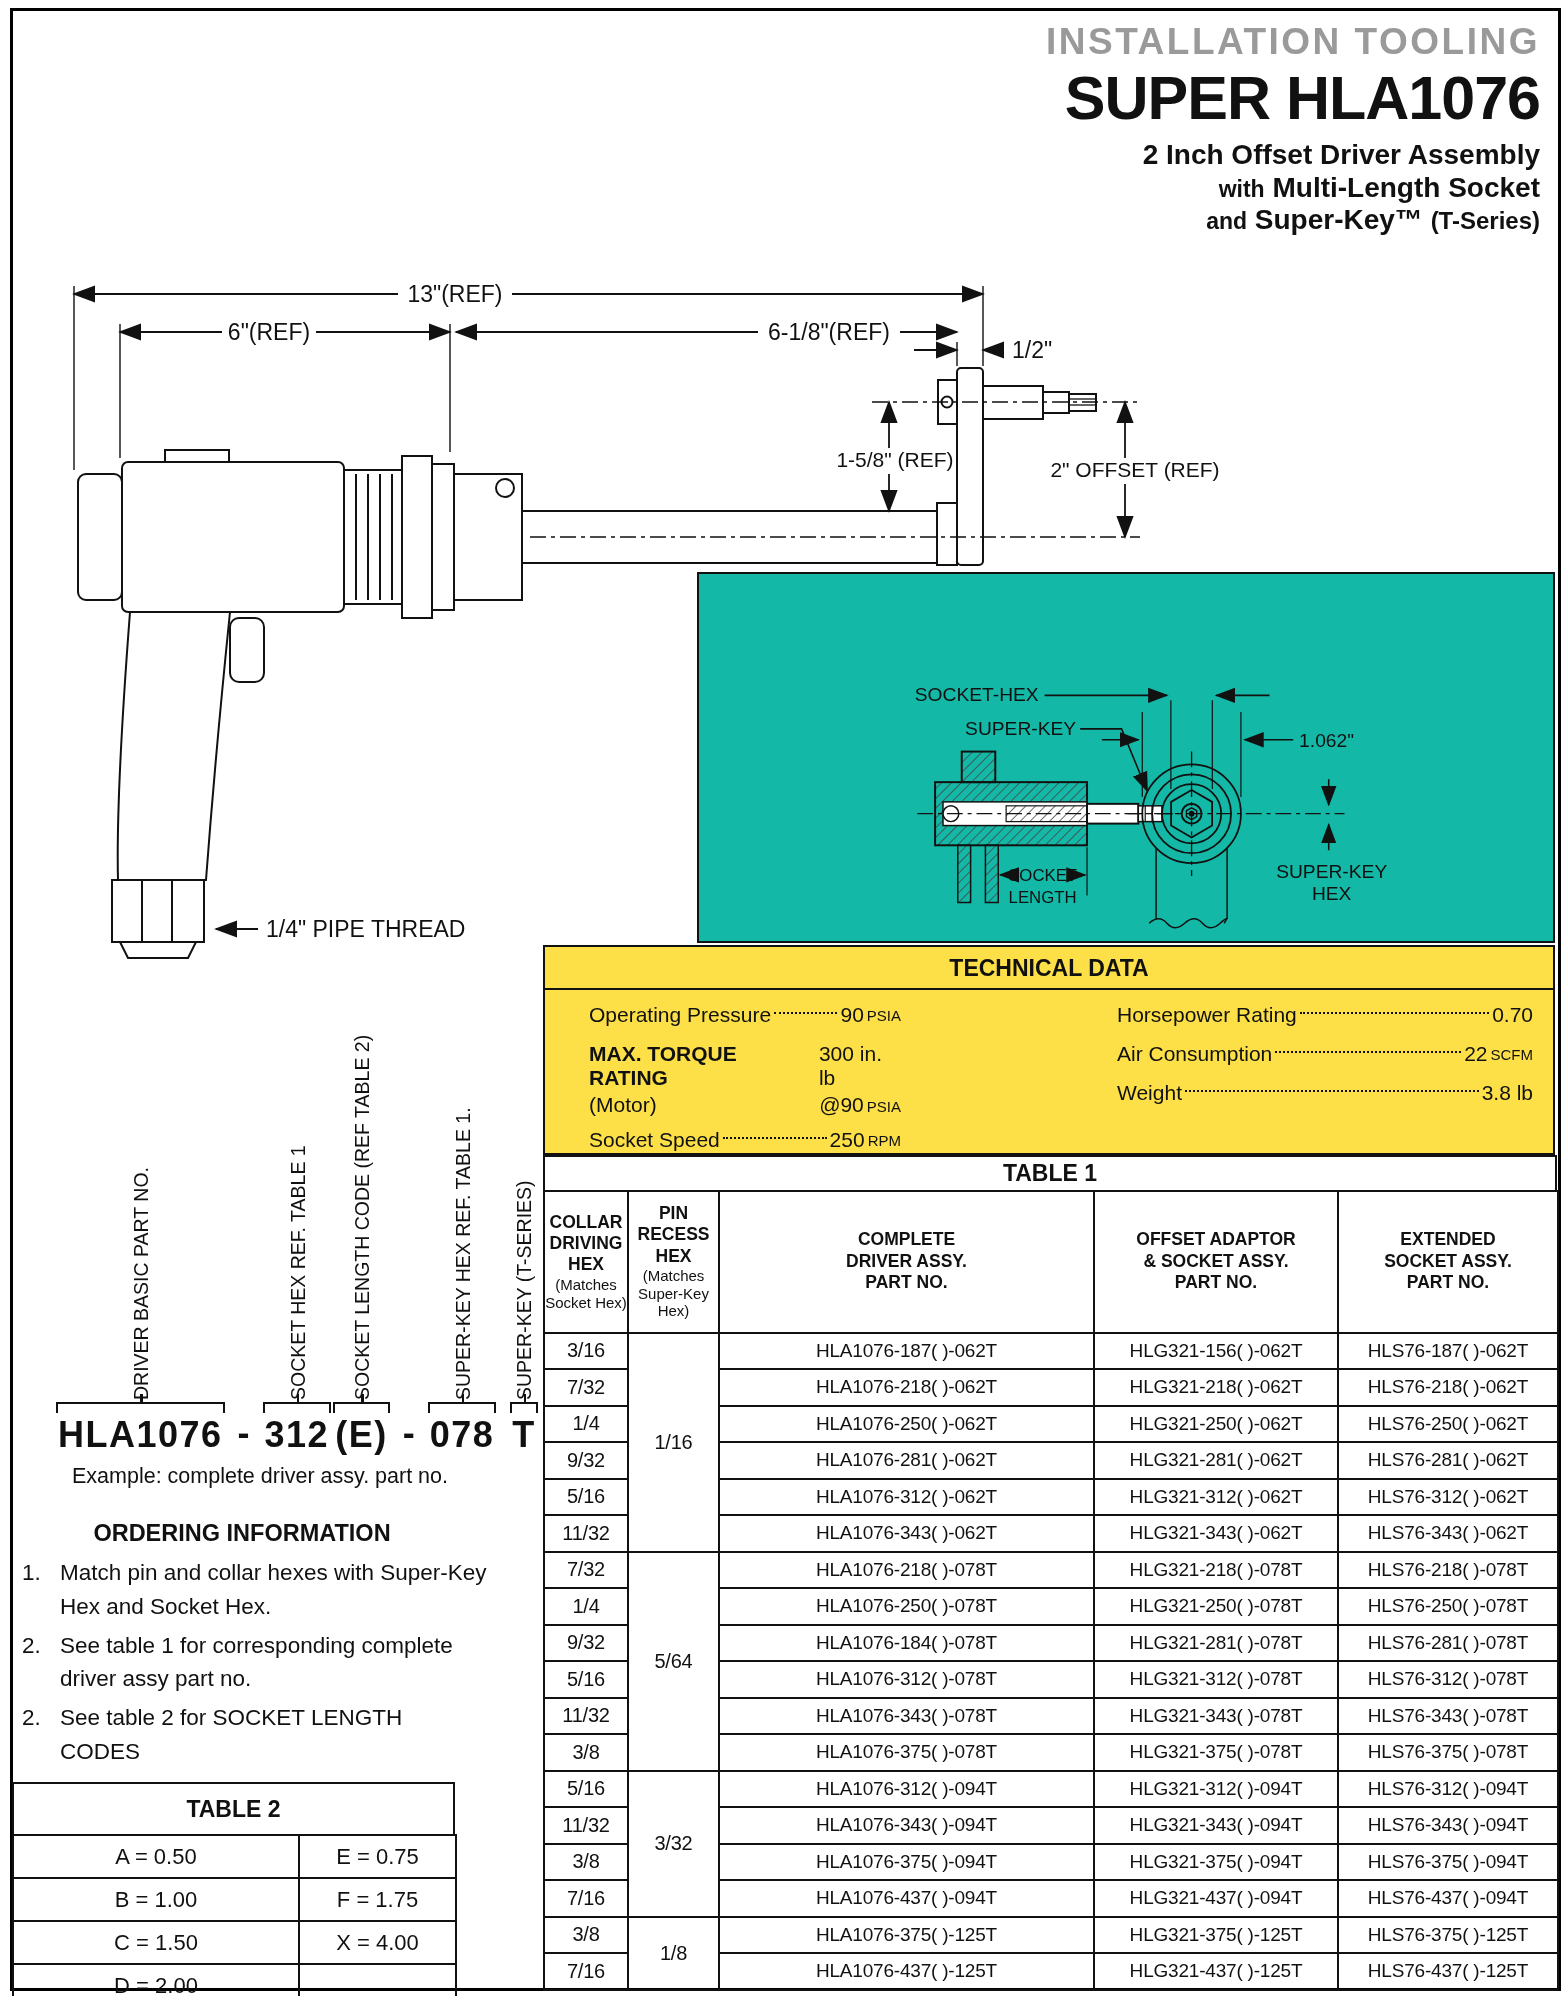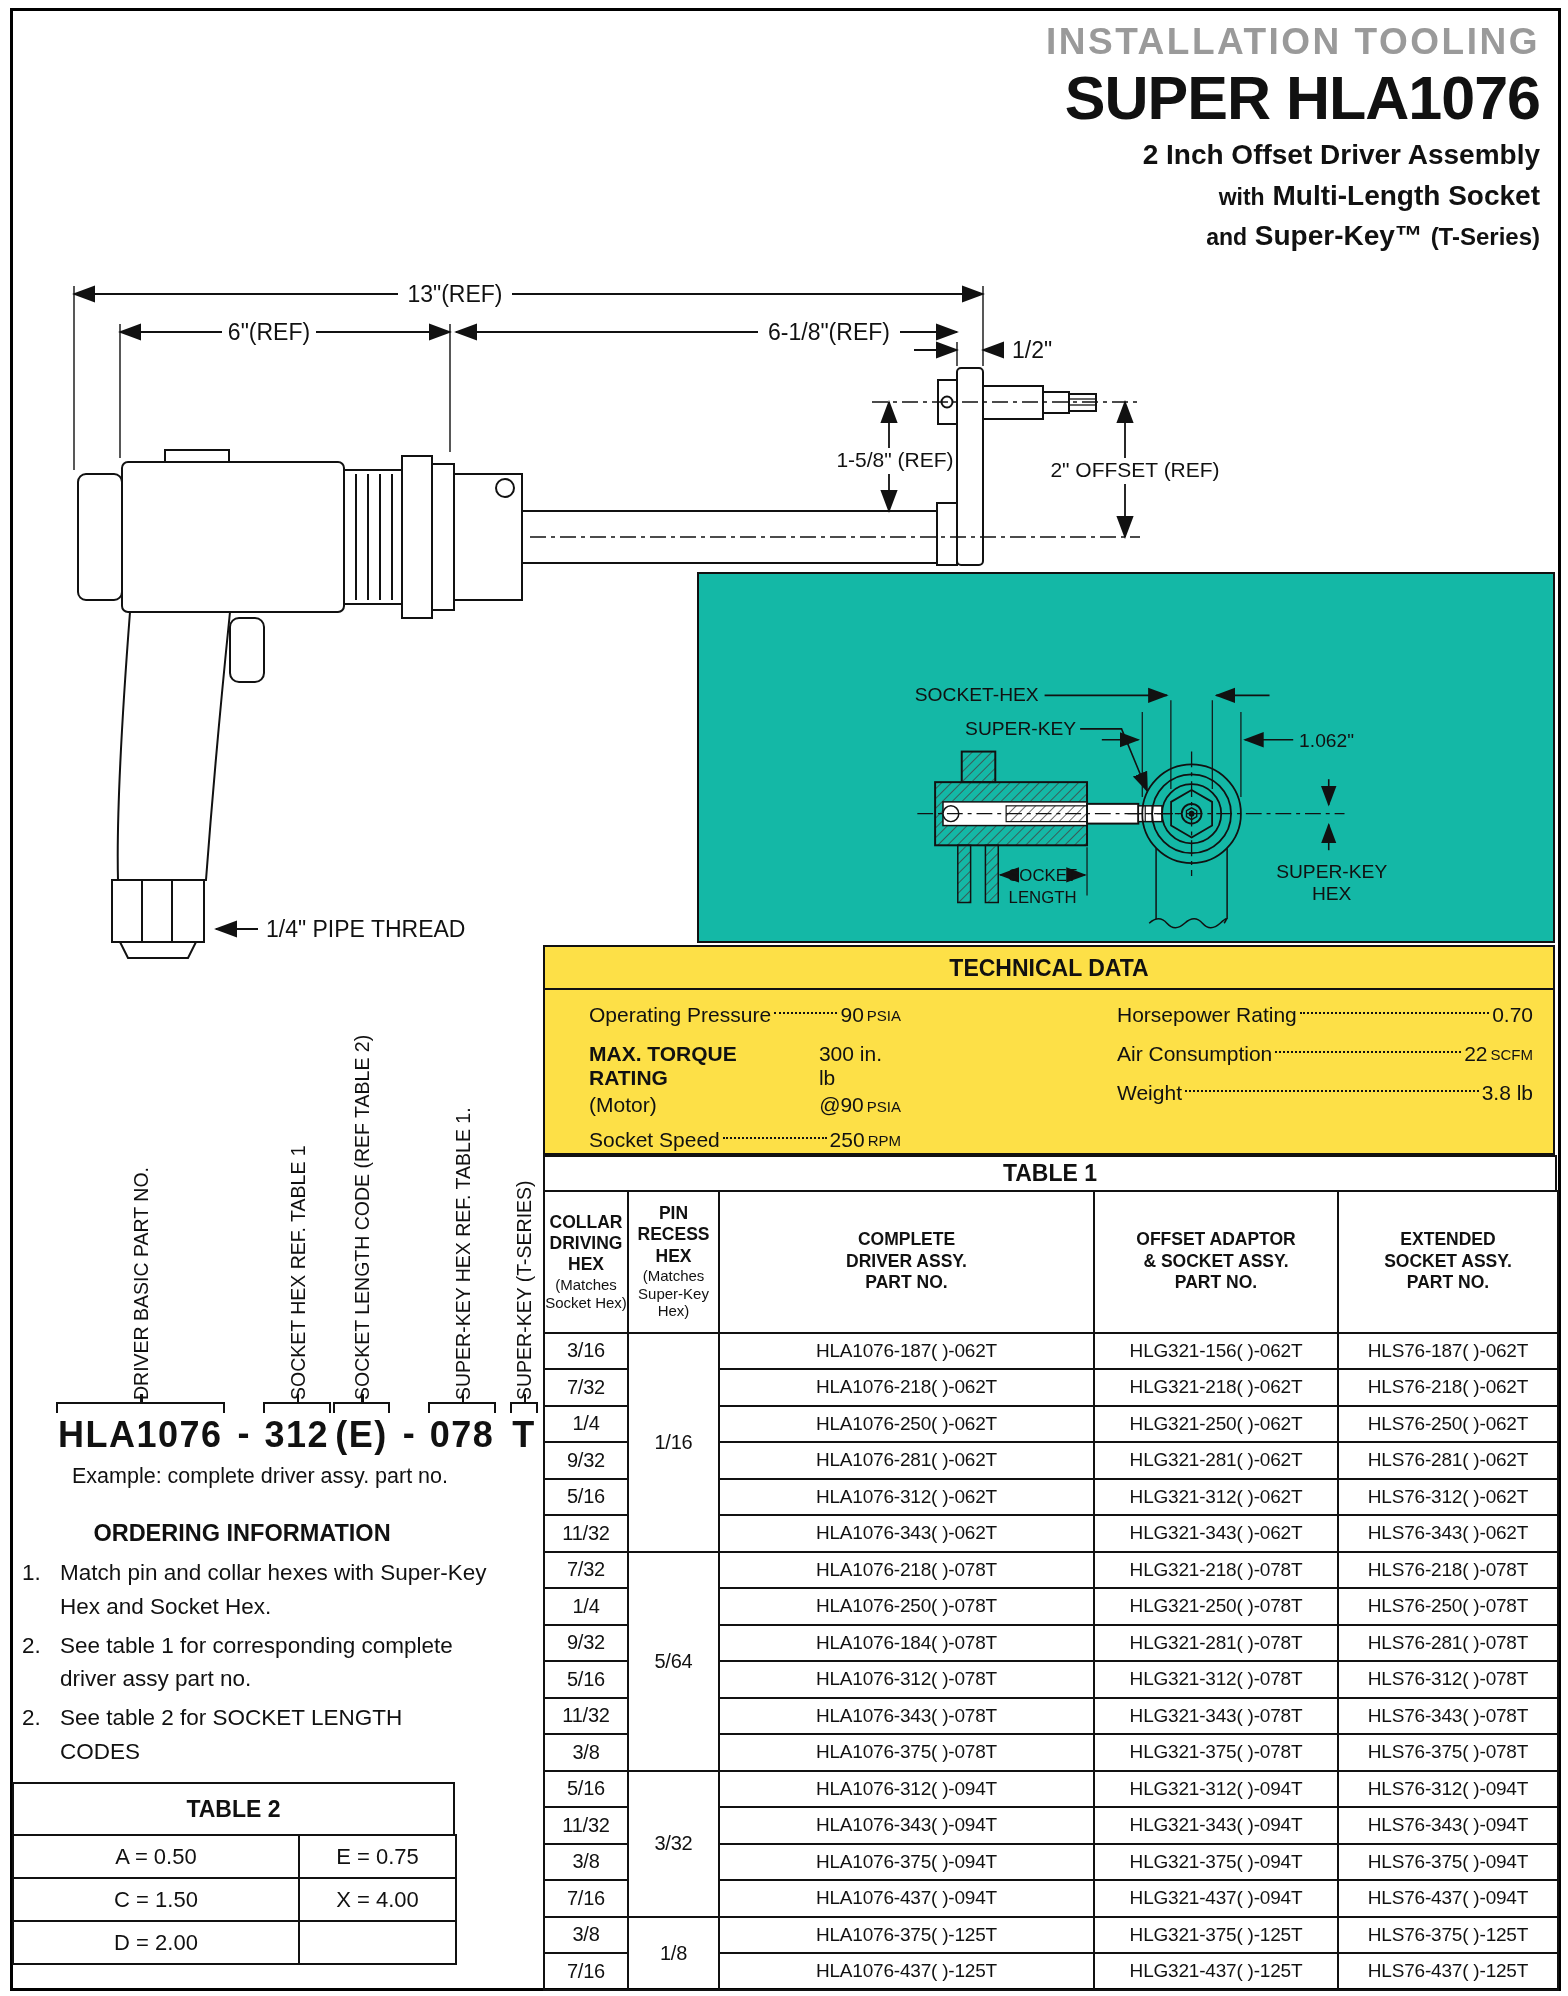--- a/index.html
+++ b/index.html
@@ -6,21 +6,21 @@
   .page{position:relative;width:1568px;height:1996px;background:#fff;
         font-family:"Liberation Sans",sans-serif;color:#111;overflow:hidden;}
   .page-border{position:absolute;left:10px;top:8px;width:1545px;height:1977px;
         border:3px solid #000;pointer-events:none;}
 
   
   .hdr{position:absolute;top:22px;right:28px;text-align:right;line-height:1.1;}
   .kicker{font-size:37px;font-weight:800;letter-spacing:2.5px;color:#9a9a9a;}
   .big-title{font-size:61px;font-weight:800;letter-spacing:-1px;margin-top:2px;}
   .sub1{font-size:28px;font-weight:700;margin-top:8px;}
-  .subrow{font-size:28px;font-weight:700;margin-top:10px;}
+  .subrow{font-size:28px;font-weight:700;margin-top:2px;}
   .subrow .small{font-size:23px;}
   .sub3-tail{font-size:24px;}
 
   
   #main-svg{position:absolute;left:0;top:0;pointer-events:none;}
   svg text{font-family:"Liberation Sans",sans-serif;fill:#111;}
   .dim-t{font-size:23px;}
   .dim-s{font-size:21px;}
   .inset-box{position:absolute;left:697px;top:572px;width:858px;height:371px;
         border:2.5px solid #111;background:#14b8a6;box-sizing:border-box;}
@@ -506,20 +506,24 @@
       <colgroup>
           <col style="width:286px">
           <col style="width:157px">
         </colgroup>
       <tbody id="t2-body">
           <tr>
             <td>A = 0.50</td>
             <td>E = 0.75</td>
           </tr>
           <tr>
+            <td>B = 1.00</td>
+            <td>F = 1.75</td>
+          </tr>
+          <tr>
             <td>C = 1.50</td>
             <td>X = 4.00</td>
           </tr>
           <tr>
             <td>D = 2.00</td>
             <td></td>
           </tr>
         </tbody>
     </table>
   </div>

